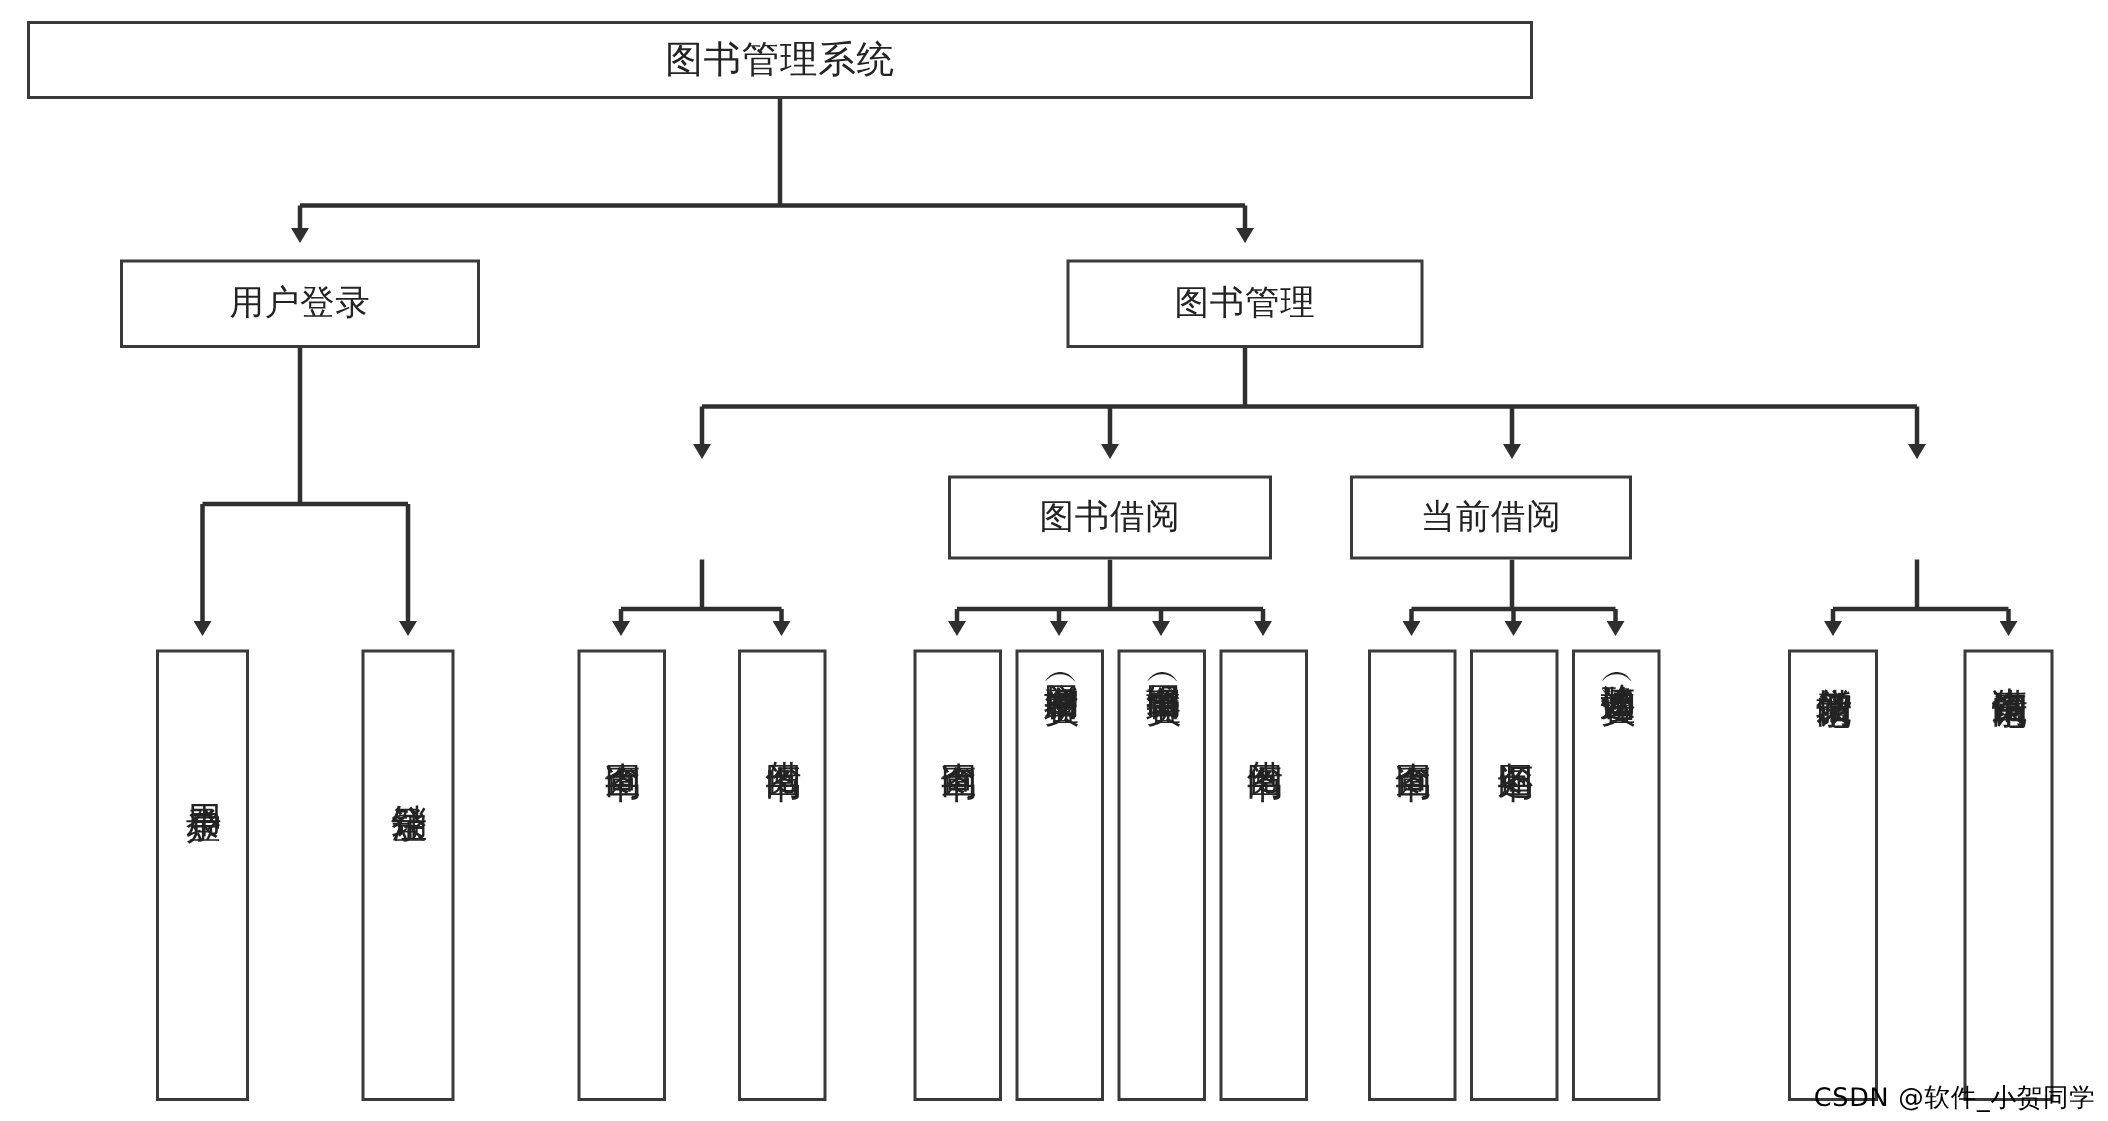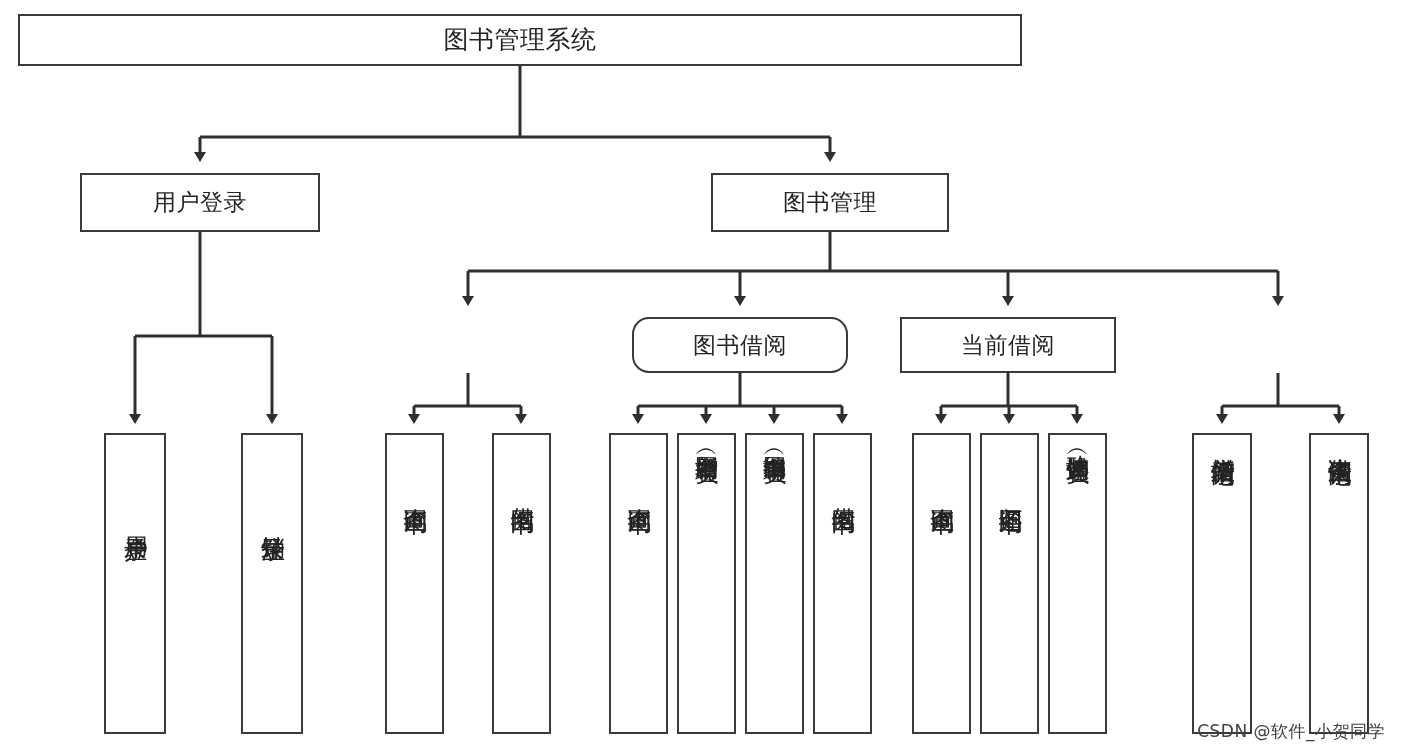--- a/index.html
+++ b/index.html
@@ -73,24 +73,24 @@
     line-height: 1.1;
   }
   .leaf-pad-mid .node-label {
     margin-top: 78px;
   }
   .leaf-pad-small .node-label {
     margin-top: 50px;
   }
   #watermark {
     position: absolute;
-    right: 20px;
+    right: 8px;
     bottom: 4px;
     font-size: 17px;
-    color: #404040;
+    color: #000000;
     letter-spacing: 0.5px;
     user-select: none;
     white-space: nowrap;
   }
 </style>
 </head>
 <body>
 
 <div id="diagram-root">
 
@@ -148,24 +148,24 @@
     <span class="node-label">图书管理系统</span>
   </div>
 
   <div class="node branch" style="left:80px; top:173px; width:240px; height:59px;">
     <span class="node-label">用户登录</span>
   </div>
   <div class="node branch" style="left:711px; top:173px; width:238px; height:59px;">
     <span class="node-label">图书管理</span>
   </div>
 
-  <div class="node branch" style="left:632px; top:317px; width:216px; height:56px;border-radius:17px;">
+  <div class="node branch" style="left:632px; top:317px; width:216px; height:56px;">
     <span class="node-label">图书借阅</span>
   </div>
-  <div class="node branch" style="left:900px; top:317px; width:216px; height:56px;">
+  <div class="node branch" style="left:900px; top:317px; width:188px; height:56px;">
     <span class="node-label">当前借阅</span>
   </div>
 
   <div class="node leaf leaf-pad-mid" style="left:104px; top:433px; width:62px; height:301px;">
     <span class="node-label">用户登录</span>
   </div>
   <div class="node leaf leaf-pad-mid" style="left:241px; top:433px; width:62px; height:301px;">
     <span class="node-label">注销登录</span>
   </div>
 

